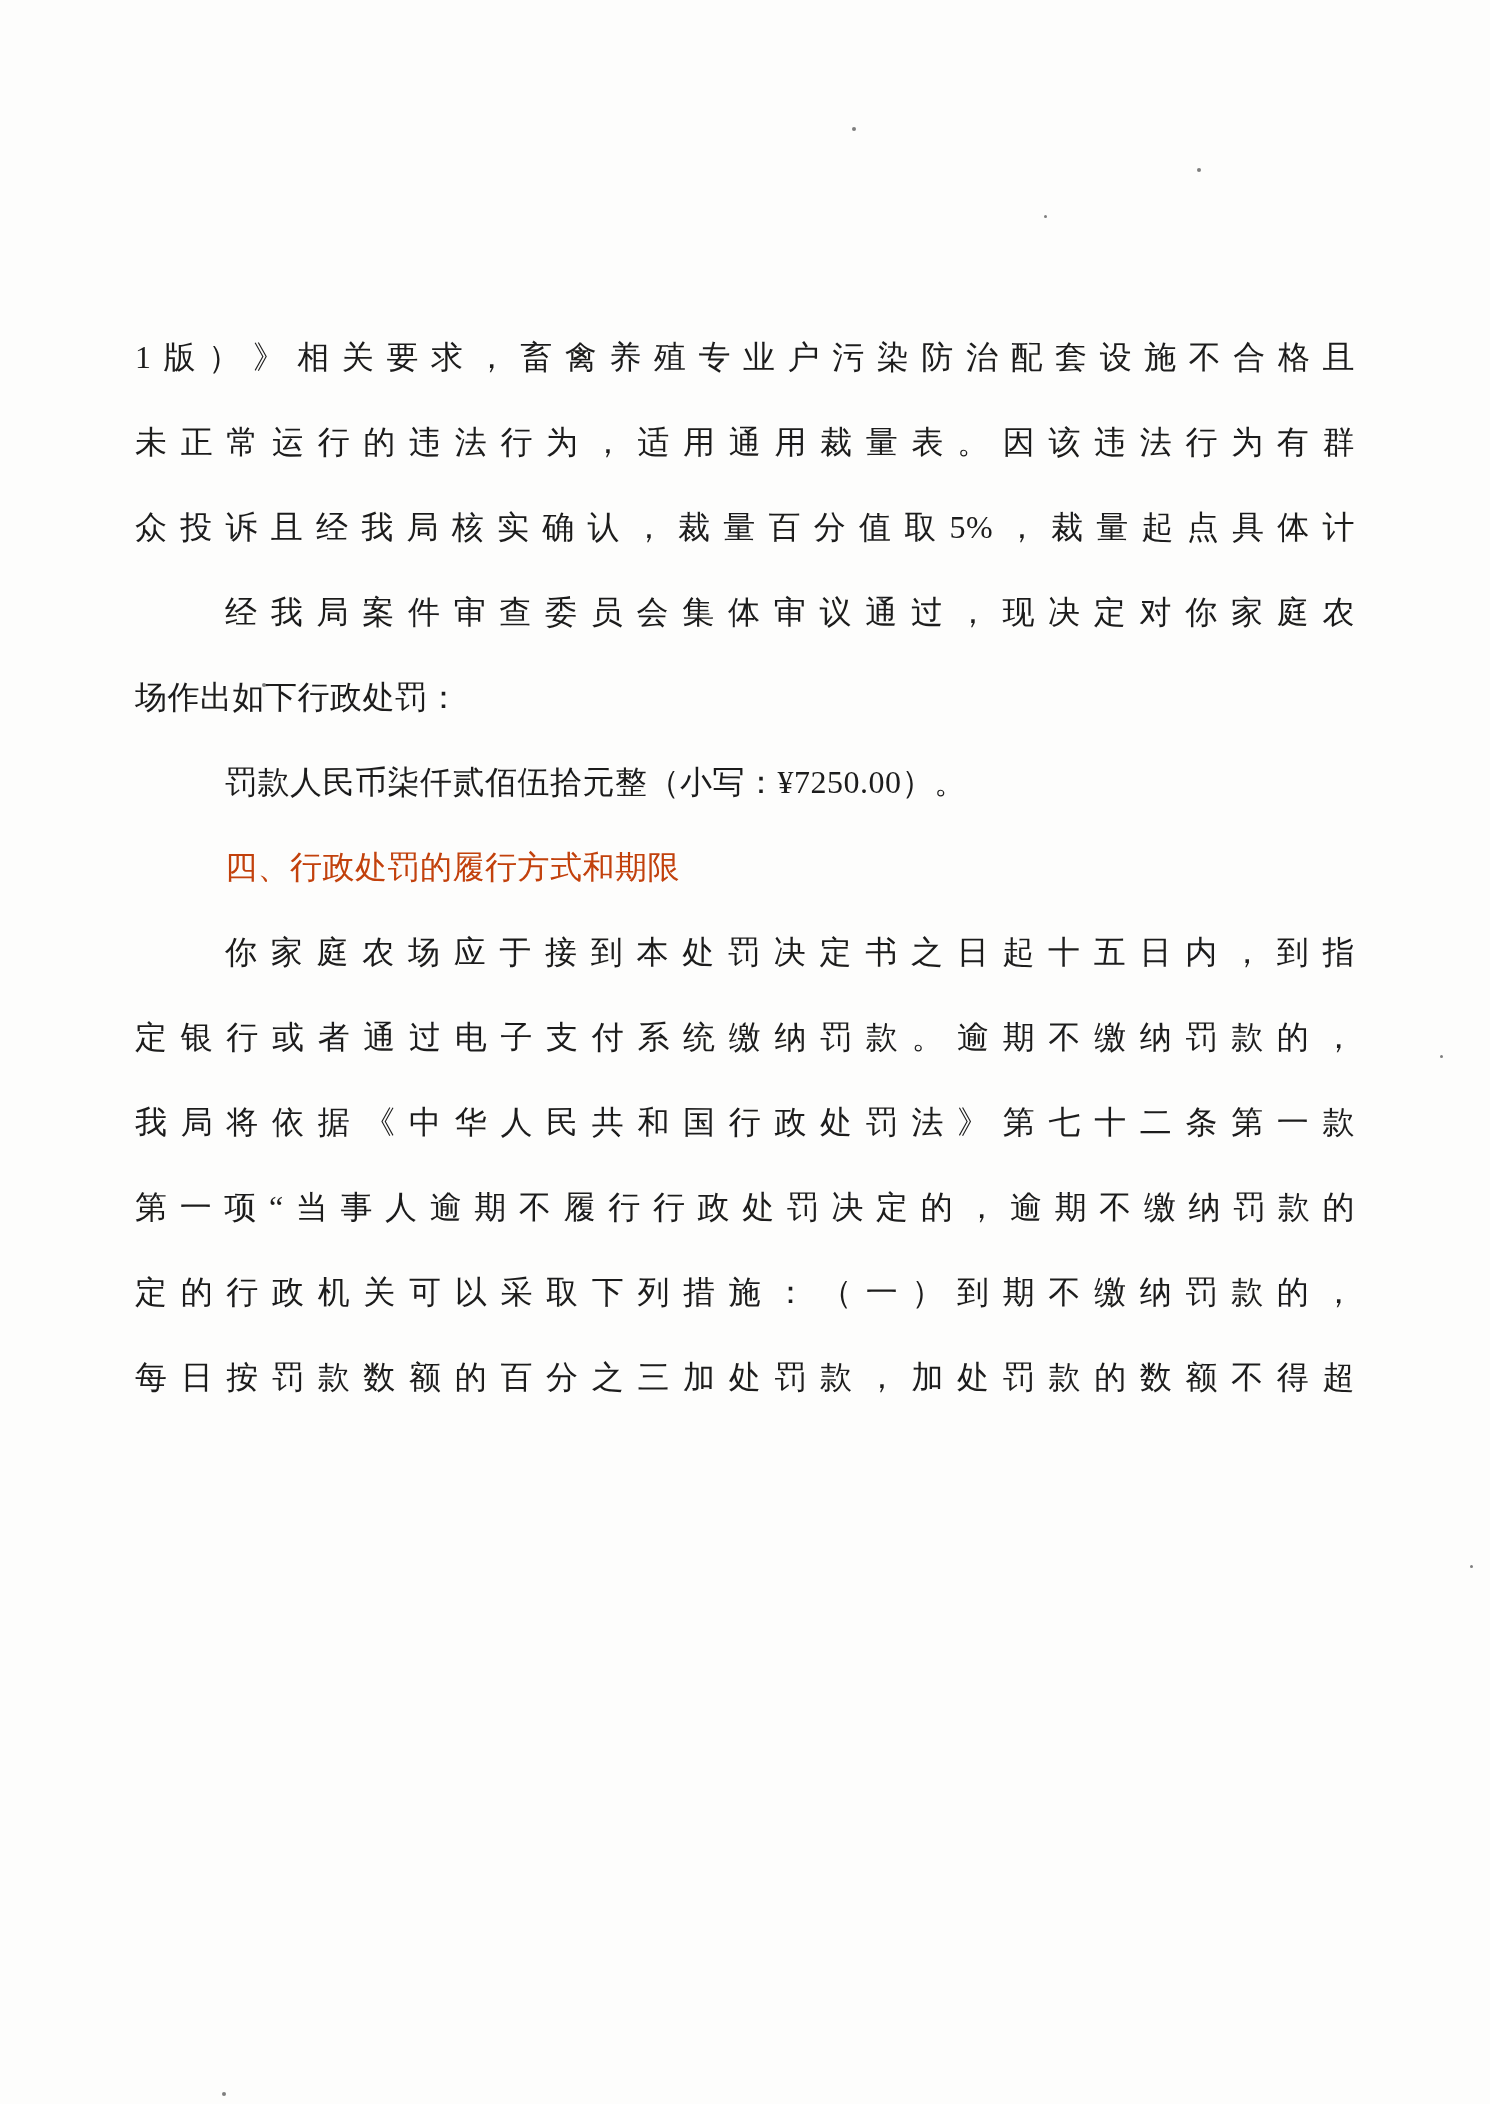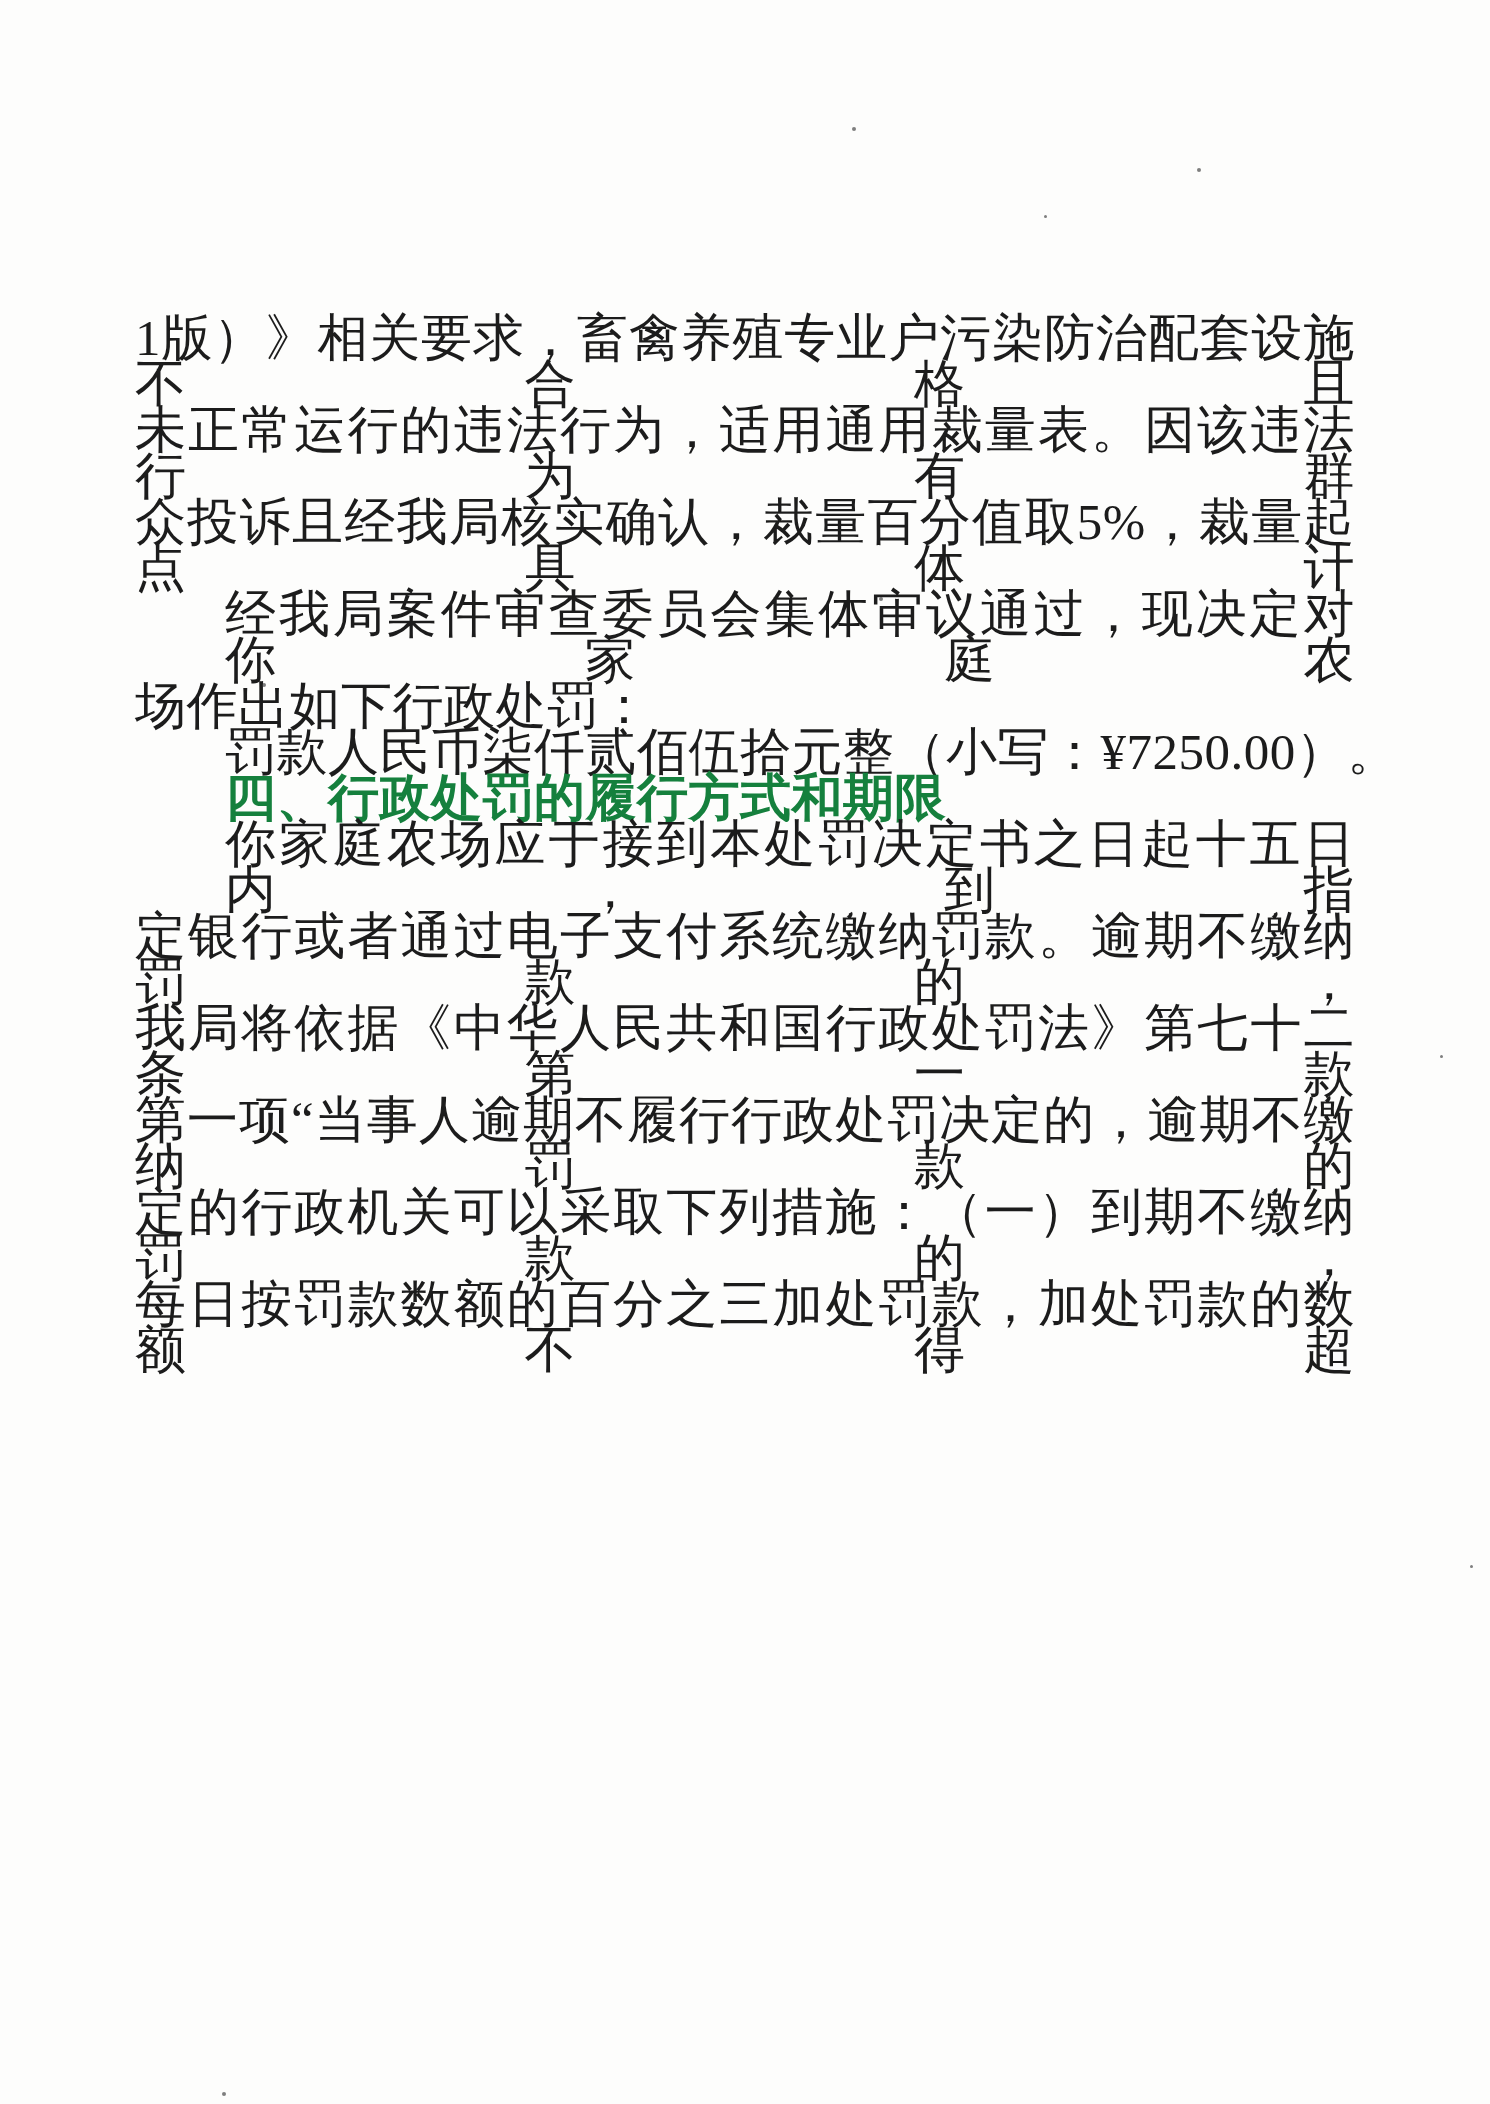--- a/index.html
+++ b/index.html
@@ -12,33 +12,33 @@
     overflow: hidden;
     font-family: "Liberation Serif", "DejaVu Serif", serif;
   }
   .doc {
     position: absolute;
     left: 135px;
     top: 315px;
     width: 1220px;
   }
   .line {
-    font-size: 51px;
-    line-height: 46px;
+    font-size: 32px;
+    line-height: 85px;
     color: #1c1c1c;
     letter-spacing: 0.5px;
     white-space: nowrap;
   }
   .line.fill {
     white-space: normal;
     text-align: justify;
     text-align-last: justify;
   }
   .line.ind { padding-left: 90px; }
-  .line.bold { font-weight: bold; color: #15803d; }
+  .line.bold { font-weight: normal; color: #c2410c; }
   .speck {
     position: absolute;
     background: #3a3a3a;
     border-radius: 50%;
     opacity: 0.65;
   }
 </style>
 </head>
 <body>
 

